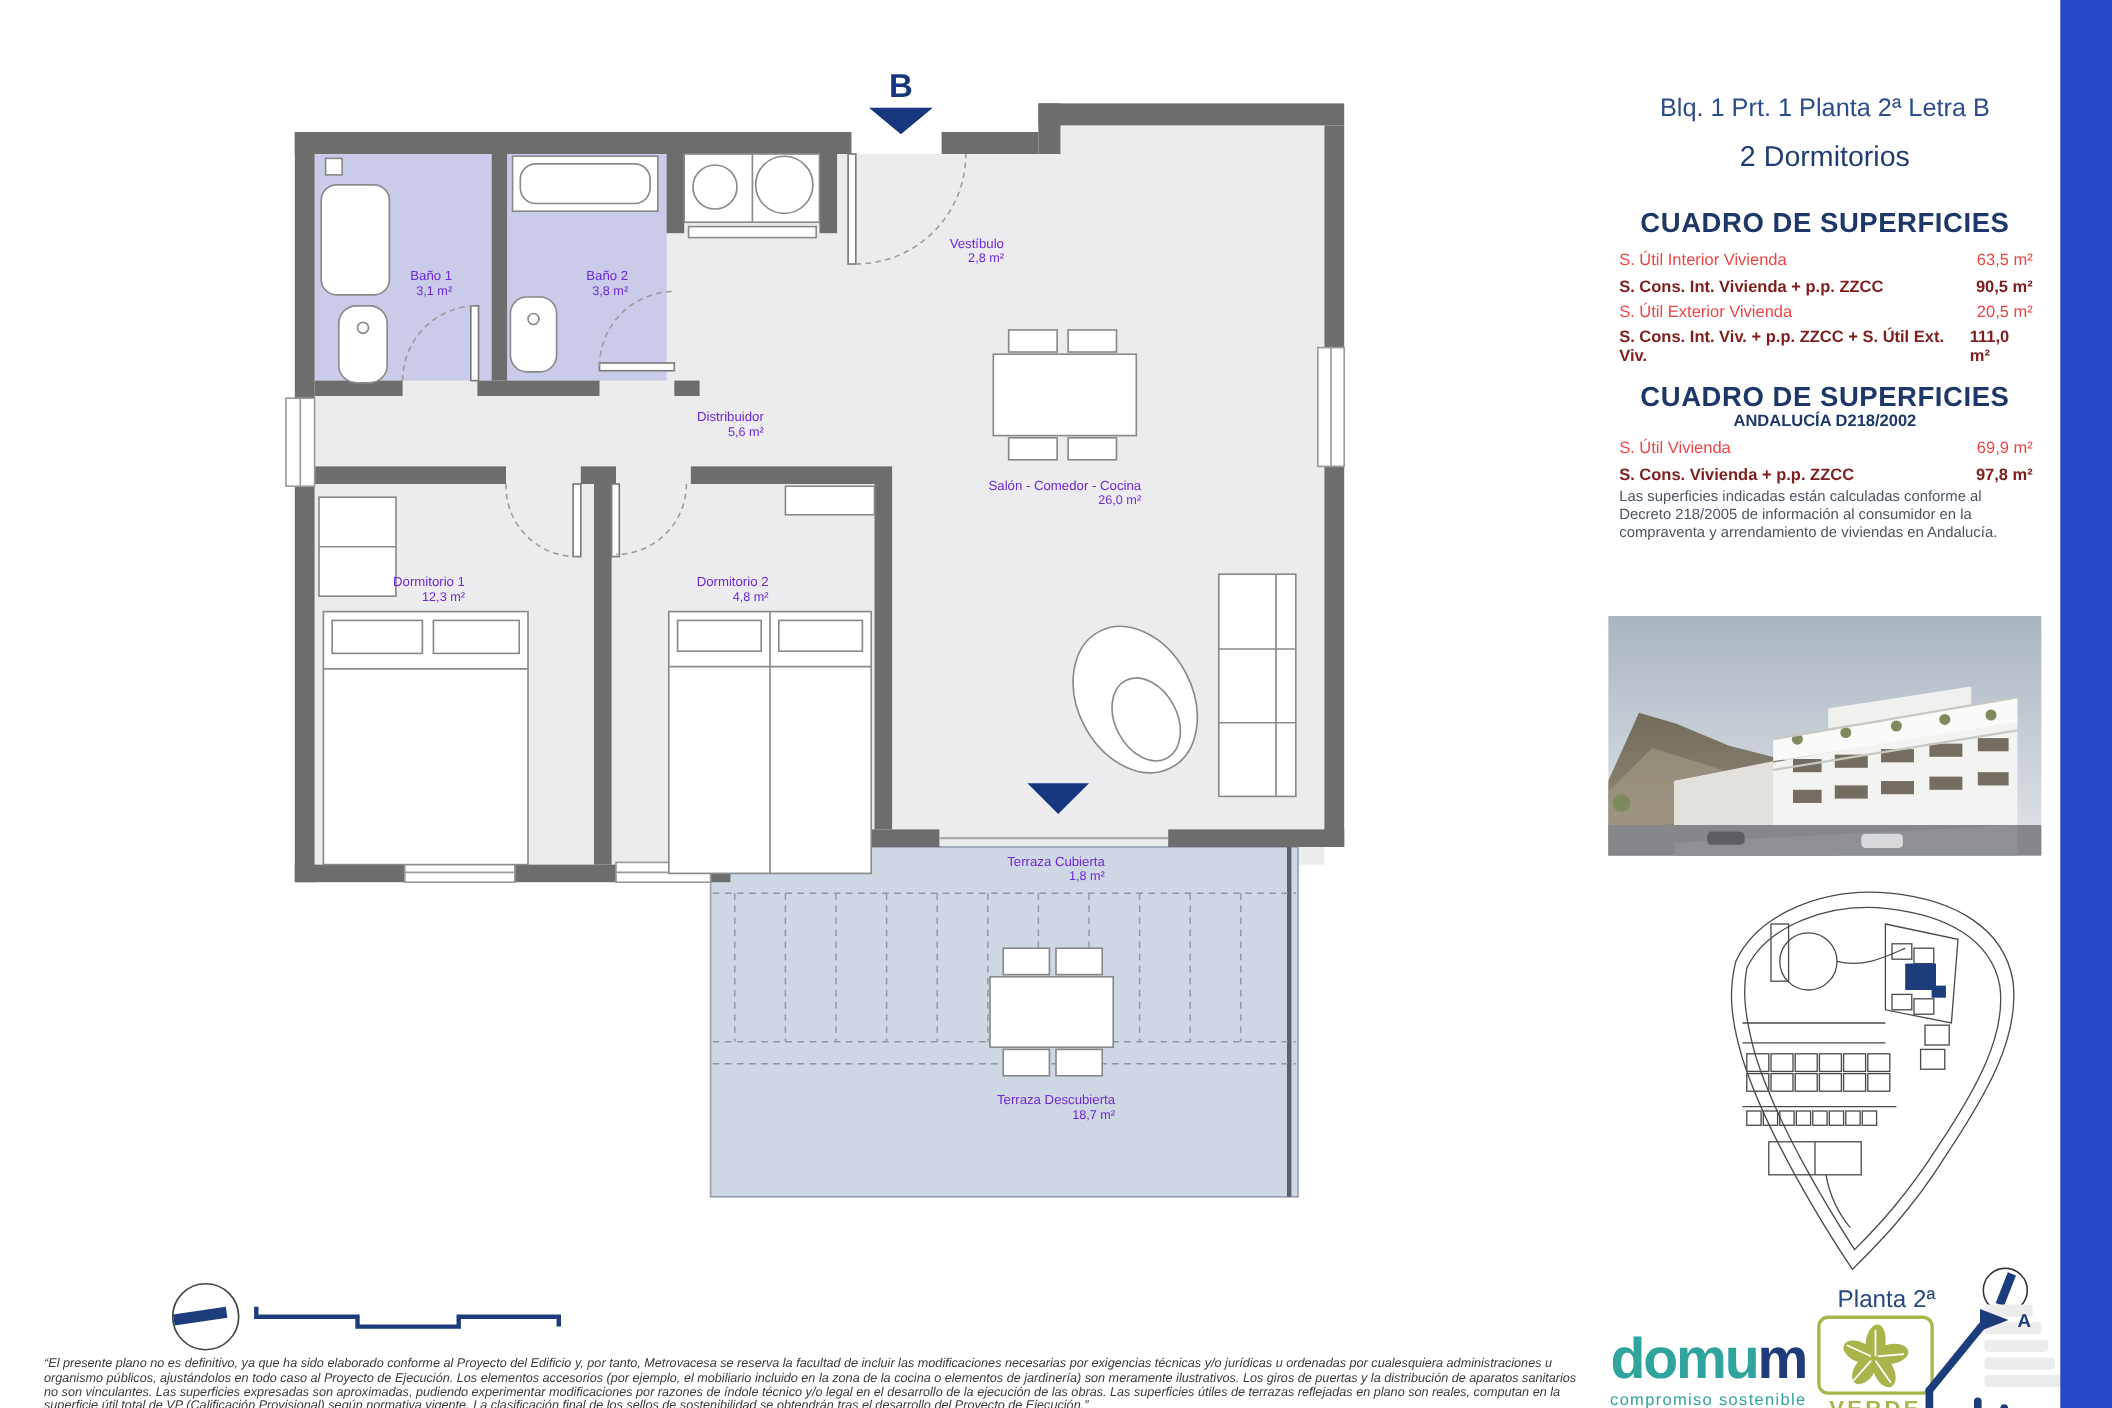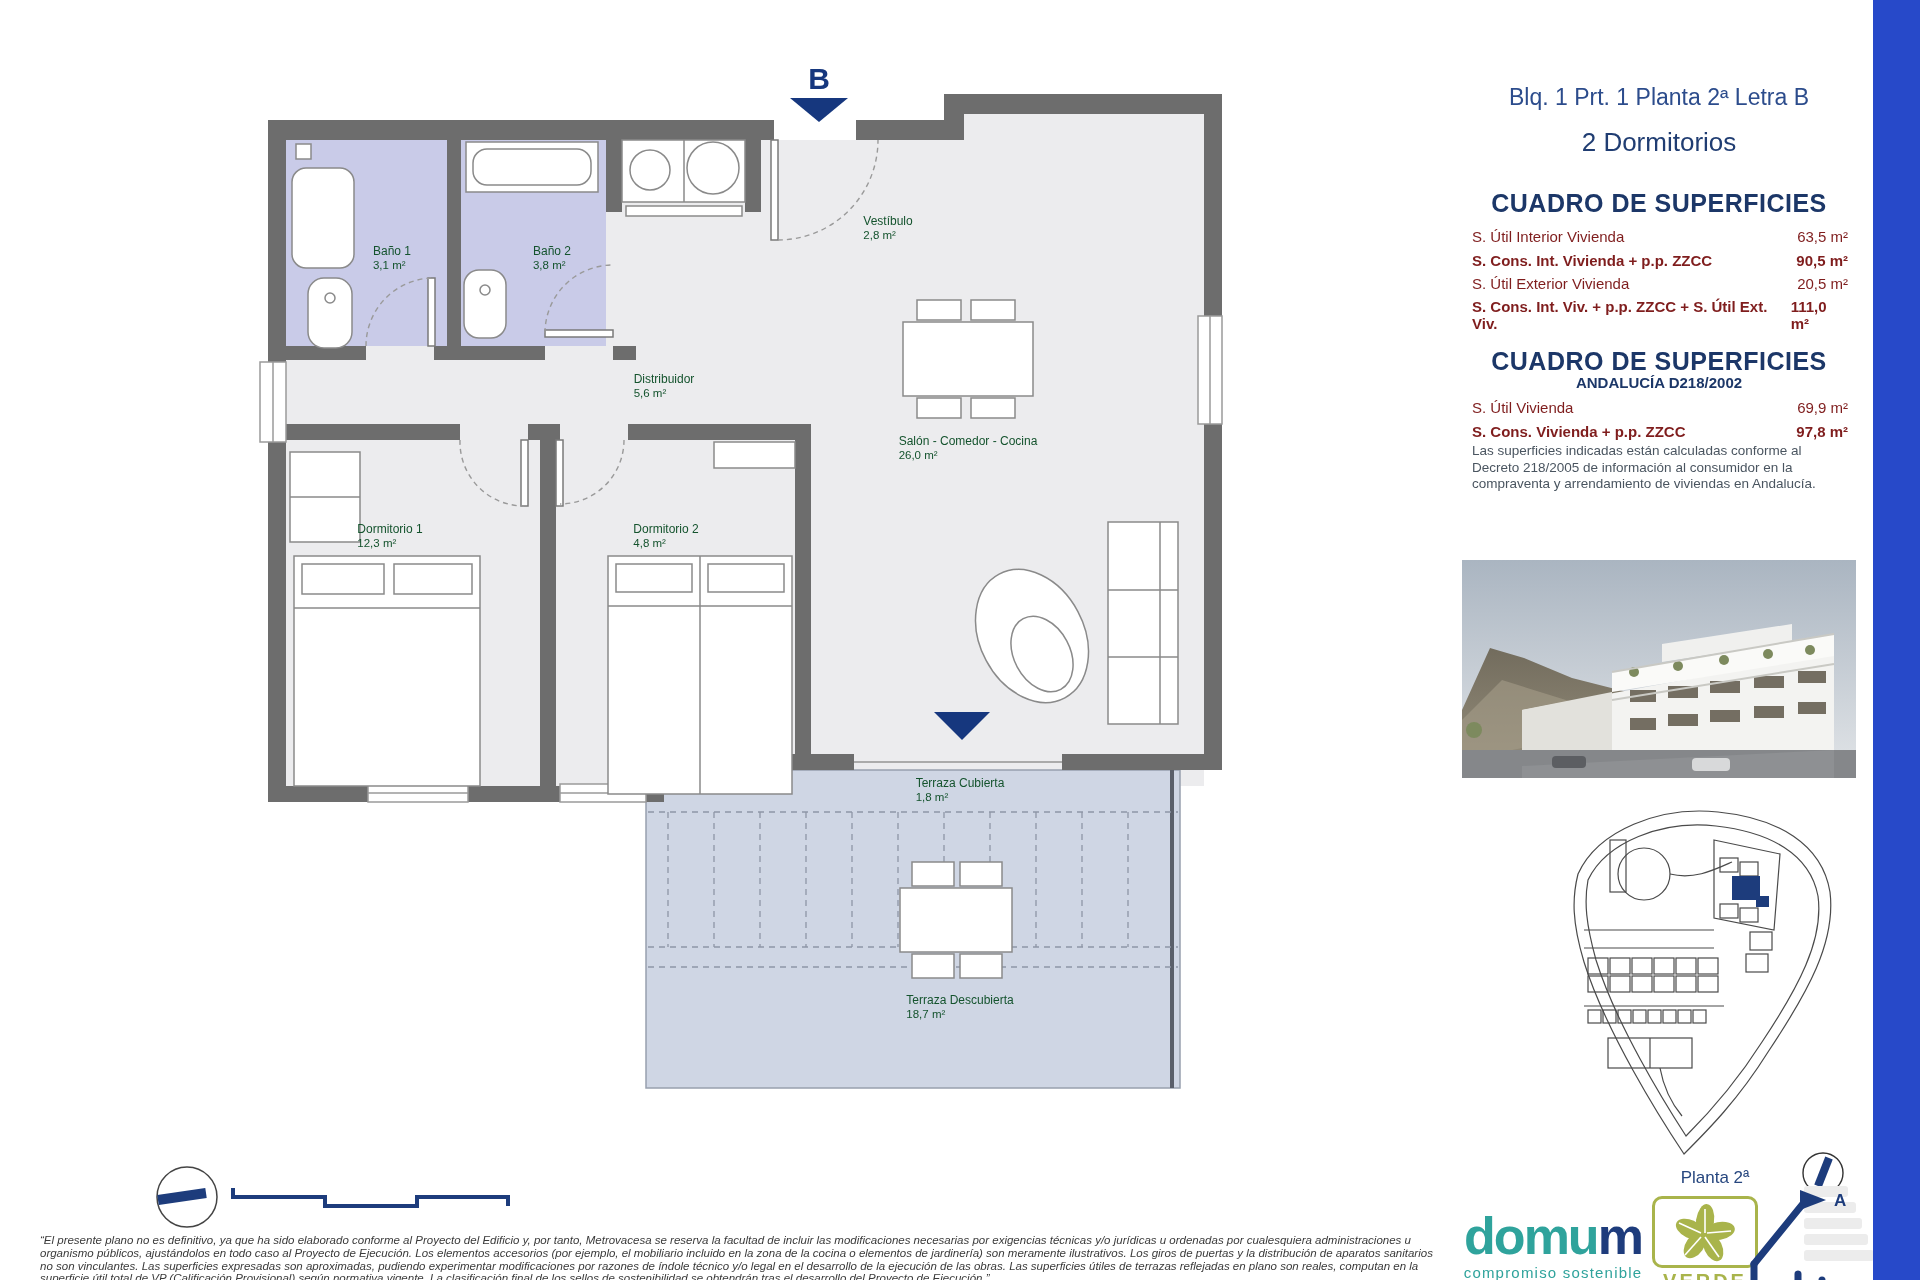--- a/index.html
+++ b/index.html
@@ -2,22 +2,22 @@
 <html><head>
 <meta charset="utf-8">
 <style>
   html,body{margin:0;padding:0;}
   body{width:1920px;height:1280px;overflow:hidden;position:relative;background:#fff;
        font-family:"Liberation Sans",sans-serif;}
   .abs{position:absolute;}
   
   #accent-bar{right:0;top:0;width:47px;height:1280px;background:#2749c9;}
   
-  .room-label{position:absolute;transform:translateX(-50%);text-align:left;
-              color:#14532d;font-size:12px;line-height:14px;white-space:nowrap;}
+  .room-label{position:absolute;transform:translateX(-50%);text-align:right;
+              color:#6d28d9;font-size:12px;line-height:14px;white-space:nowrap;}
   .room-label .area{font-size:11.5px;}
   #lbl-bano1{left:392px;top:244px;}
   #lbl-bano2{left:552px;top:244px;}
   #lbl-vestibulo{left:888px;top:214px;}
   #lbl-distribuidor{left:664px;top:372px;}
   #lbl-salon{left:968px;top:434px;}
   #lbl-dorm1{left:390px;top:522px;}
   #lbl-dorm2{left:666px;top:522px;}
   #lbl-terraza-cub{left:960px;top:776px;}
   #lbl-terraza-desc{left:960px;top:993px;}
@@ -25,30 +25,30 @@
       color:#16377e;font-size:30px;font-weight:bold;}
   
   .side{left:1462px;width:394px;text-align:center;color:#1e3a6b;}
   #side-title{top:84px;font-size:23px;color:#2c4c8c;}
   #side-subtitle{top:127px;font-size:26px;color:#203d72;}
   .side-h{font-size:25px;font-weight:bold;color:#1c3768;letter-spacing:.5px;}
   #side-h1{top:189px;}
   #side-h2{top:347px;}
   #side-h2-sub{top:374px;font-size:15px;font-weight:bold;color:#1c3768;}
   .srow{position:absolute;left:1472px;width:376px;display:flex;
-        justify-content:space-between;font-size:15px;color:#7f1d1d;}
+        justify-content:space-between;font-size:15px;color:#ef4444;}
   .srow.bold{font-weight:bold;color:#7f1d1d;}
   #r10{top:228px;}#r11{top:252px;}#r12{top:275px;}#r13{top:298px;}
   #r20{top:399px;}#r21{top:423px;}
   #side-note{left:1472px;top:443px;width:380px;text-align:left;font-size:13.5px;
              line-height:16.5px;color:#4a5560;}
   #photo-box{left:1462px;top:560px;width:394px;height:218px;}
   #siteplan-box{left:1564px;top:800px;width:296px;height:362px;}
   #planta-label{left:1660px;top:1168px;width:110px;text-align:center;
-                font-size:17px;color:#27477f;}
+                font-size:22px;color:#27477f;}
   
   #disclaimer{left:40px;top:1234px;width:1400px;font-size:11.5px;line-height:12.8px;
               font-style:italic;color:#3a3a3a;}
   #domum{left:1458px;top:1210px;width:190px;text-align:center;}
   #domum .word{font-size:52px;font-weight:bold;letter-spacing:-2px;line-height:52px;}
   #domum .p1{color:#2fa39c;}
   #domum .p2{color:#1e3c7c;}
   #domum .tag{font-size:15px;color:#2fa39c;letter-spacing:1.2px;margin-top:2px;}
   #verde{left:1652px;top:1196px;width:106px;text-align:center;}
   #verde .box{width:100px;height:66px;border:3px solid #a9b44b;border-radius:10px;

